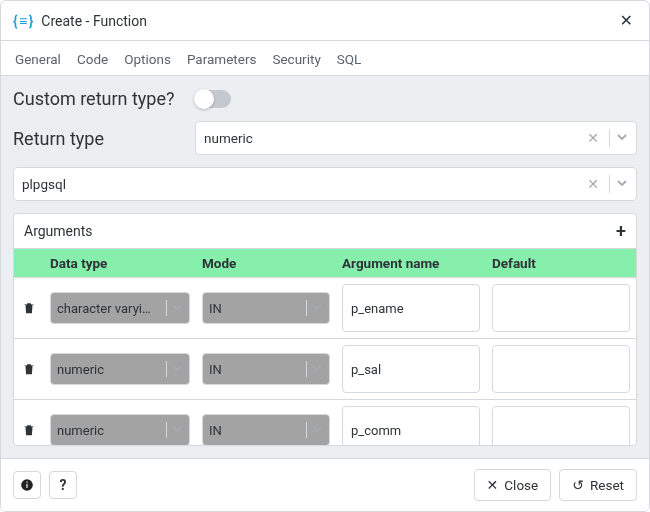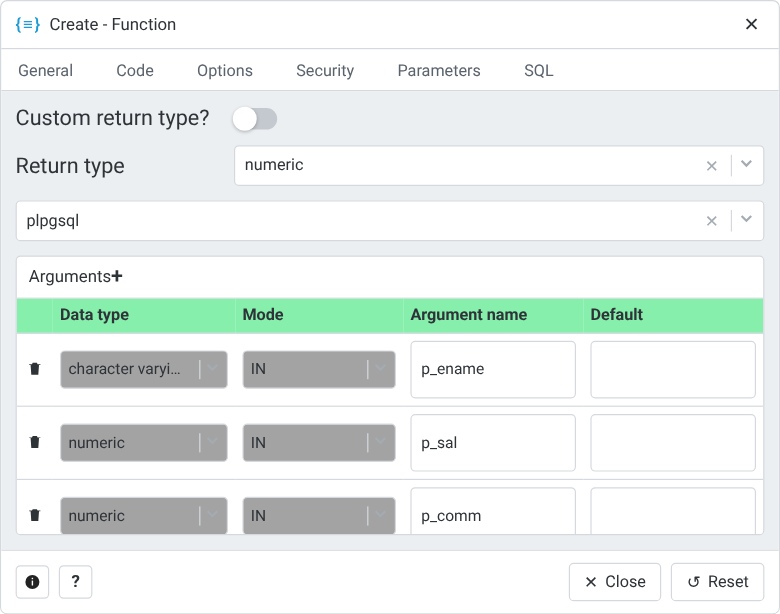--- a/index.html
+++ b/index.html
@@ -18,21 +18,21 @@
     display:flex; flex-direction:column; overflow:hidden; background:#fff;
   }
   .titlebar {
     display:flex; align-items:center; gap:8px; padding:8px 12px;
     border-bottom:1px solid var(--border); font-size:14px; color:var(--text);
   }
   .titlebar .spacer{flex:1;}
   .app-icon{ color:#1b9bd7; font-size:14px; font-weight:600; }
   .close-x{ font-size:16px; color:var(--text); cursor:pointer; padding:2px 4px;}
   .tabs {
-    display:flex; gap:32px; padding:0 12px; border-bottom:1px solid var(--border);
+    display:flex; gap:12px; padding:0 12px; border-bottom:1px solid var(--border);
     font-size:13.5px; color:var(--muted);
   }
   .tab { padding:10px 2px 8px; cursor:pointer; }
   .tab.active { color:var(--tab-active); border-bottom:2px solid var(--tab-active); font-weight:500;}
   .body {
     flex:1; background:var(--bg-body); padding:12px; overflow:auto;
     display:flex; flex-direction:column; gap:12px;
   }
   .form-row { display:flex; align-items:center; gap:12px; }
   .form-row .label { width:170px; font-size:18px; color:var(--text); }
@@ -49,21 +49,21 @@
     border-radius:4px; height:34px; padding:0 8px; font-size:13.5px; color:var(--text);
   }
   .select .val{flex:1; white-space:nowrap; overflow:hidden; text-overflow:ellipsis;}
   .select .clear{ color:var(--icon-muted); font-size:14px; margin-right:4px; cursor:pointer;}
   .select .divider{ width:1px; height:18px; background:var(--border); margin:0 6px;}
   .select .chev{ color:var(--icon-muted); cursor:pointer;}
   .args-panel {
     background:#fff; border:1px solid var(--border); border-radius:4px; overflow:hidden;
   }
   .args-header {
-    display:flex; align-items:center; 
+    display:flex; align-items:center; justify-content:space-between;
     padding:8px 10px; font-size:14px; color:var(--text); border-bottom:1px solid var(--border);
   }
   .add-plus{ font-size:18px; font-weight:600; cursor:pointer; color:var(--text); line-height:1;}
   .args-table { width:100%; border-collapse:collapse; font-size:13.5px; color:var(--text); }
   .args-table th, .args-table td { text-align:left; padding:6px; border-bottom:1px solid var(--border); }
   .args-table th { font-weight:700; color:var(--text); background:#86efac; }
   .args-table tr:last-child td { border-bottom:none; }
   .col-del{ width:28px; }
   .col-type{ width:152px; }
   .col-mode{ width:140px; }
@@ -112,22 +112,22 @@
     <span class="app-icon">{ ≡ }</span>
     <span>Create - Function</span>
     <span class="spacer"></span>
     <span class="close-x">✕</span>
   </div>
 
   <div class="tabs">
     <div class="tab">General</div>
     <div class="tab">Code</div>
     <div class="tab">Options</div>
+    <div class="tab">Parameters</div>
     <div class="tab">Security</div>
-    <div class="tab">Parameters</div>
     <div class="tab">SQL</div>
   </div>
 
   <div class="body">
 
     <div class="form-row">
       <div class="label">Custom return type?</div>
       <div class="toggle"></div>
     </div>
 

